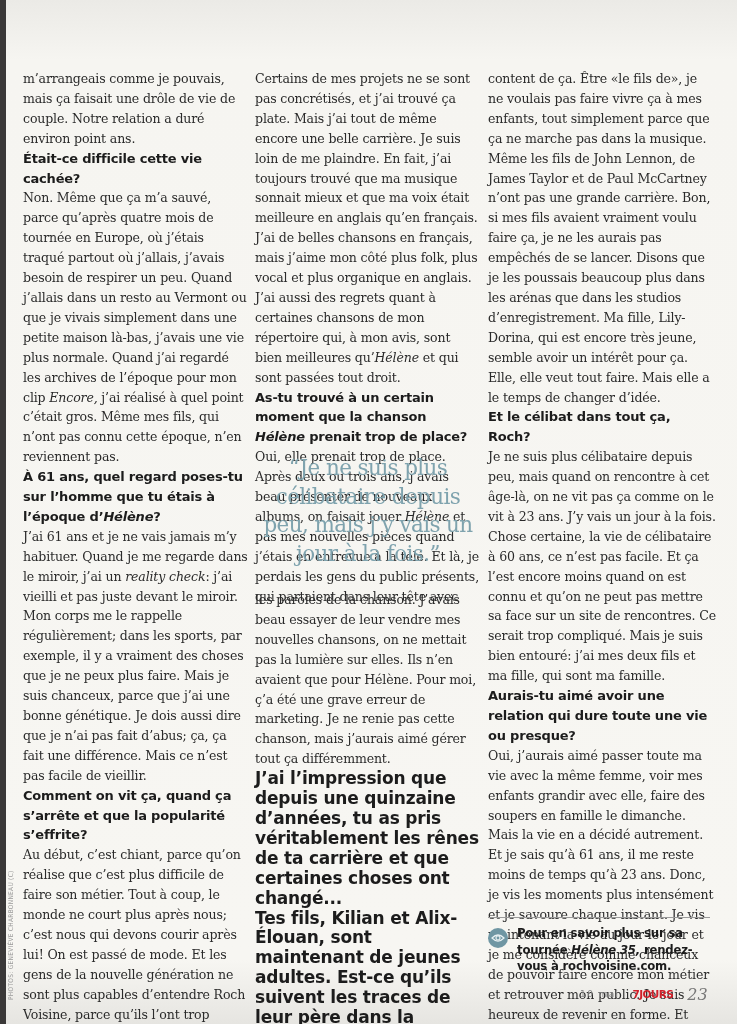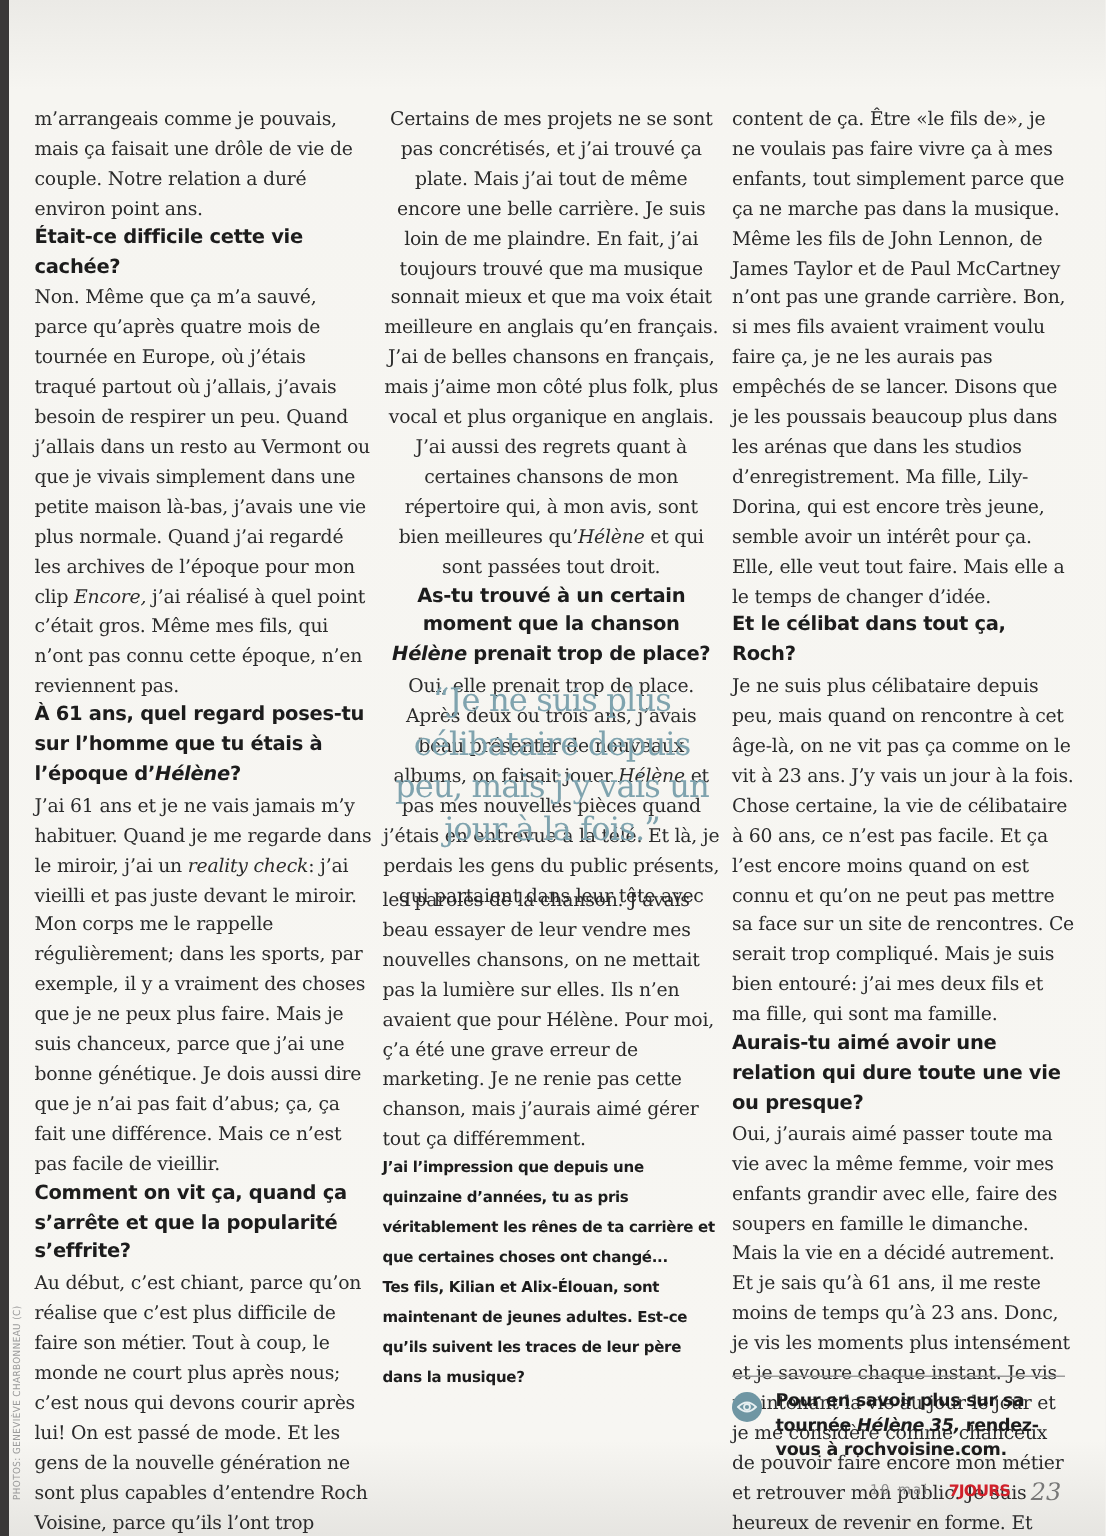--- a/index.html
+++ b/index.html
@@ -10,30 +10,30 @@
     color:#2a2a2a;
   }
   .spine { position:absolute; left:0; top:0; width:6px; height:1024px; background:#3a3838; }
   .page-shade { position:absolute; left:6px; top:0; width:731px; height:1024px;
     background:linear-gradient(180deg,#ebeae6 0px,#f6f5f1 60px,#f7f6f2 960px,#e6e5e1 1024px); }
   .col { position:absolute; top:69px; font-size:12.55px; line-height:19.9px; letter-spacing:-0.15px; }
   .col p { margin:0; }
   .col h3 { margin:0; font-family:"DejaVu Sans","Liberation Sans",sans-serif; font-weight:bold; font-size:13px; line-height:19.9px; letter-spacing:-0.2px; color:#1c1c1c; }
   .col .ital { font-style:italic; }
   #col1 { left:23px; width:225px; }
-  #col2 { left:255px; width:225px;text-align:center; }
+  #col2 { left:255px; width:225px; }
   #col3 { left:488px; width:228px; }
   .pullquote {
     position:absolute; left:258px; top:454px; width:220px;
     font-family:"DejaVu Serif","Liberation Serif",serif; font-weight:normal;
     color:#7fa3ae; font-size:21.5px; line-height:28.5px; text-align:center; letter-spacing:-0.6px;
   }
   .col2-cont { position:absolute; left:255px; top:590px; width:225px; font-size:12.55px; line-height:19.9px; letter-spacing:-0.15px; }
   .col2-cont p { margin:0; }
-  .col2-cont h3 { margin:0; font-family:"DejaVu Sans","Liberation Sans",sans-serif; font-weight:bold; font-size:10px; line-height:19.9px; letter-spacing:-0.2px; color:#1c1c1c; }
+  .col2-cont h3 { margin:0; font-family:"DejaVu Sans","Liberation Sans",sans-serif; font-weight:bold; font-size:17px; line-height:19.9px; letter-spacing:-0.2px; color:#1c1c1c; }
   .credit {
     position:absolute; left:2px; top:880px; width:120px; height:12px;
     transform-origin:0 0; transform:rotate(-90deg) translate(-120px, 5px);
     font-family:"DejaVu Sans Condensed","DejaVu Sans","Liberation Sans",sans-serif; font-size:6.5px; letter-spacing:0.3px;
     color:#9a9a9a; text-transform:uppercase; white-space:nowrap;
   }
   .rule { position:absolute; left:488px; top:917px; width:222px; height:1px; background:#9a9a9a; }
   .info { position:absolute; left:488px; top:925px; width:230px; display:flex; }
   .eye { width:20px; height:20px; border-radius:50%; background:#6f96a3; margin-top:3px; margin-right:9px; flex:none; position:relative; }
   .eye svg { position:absolute; left:3px; top:5px; }

